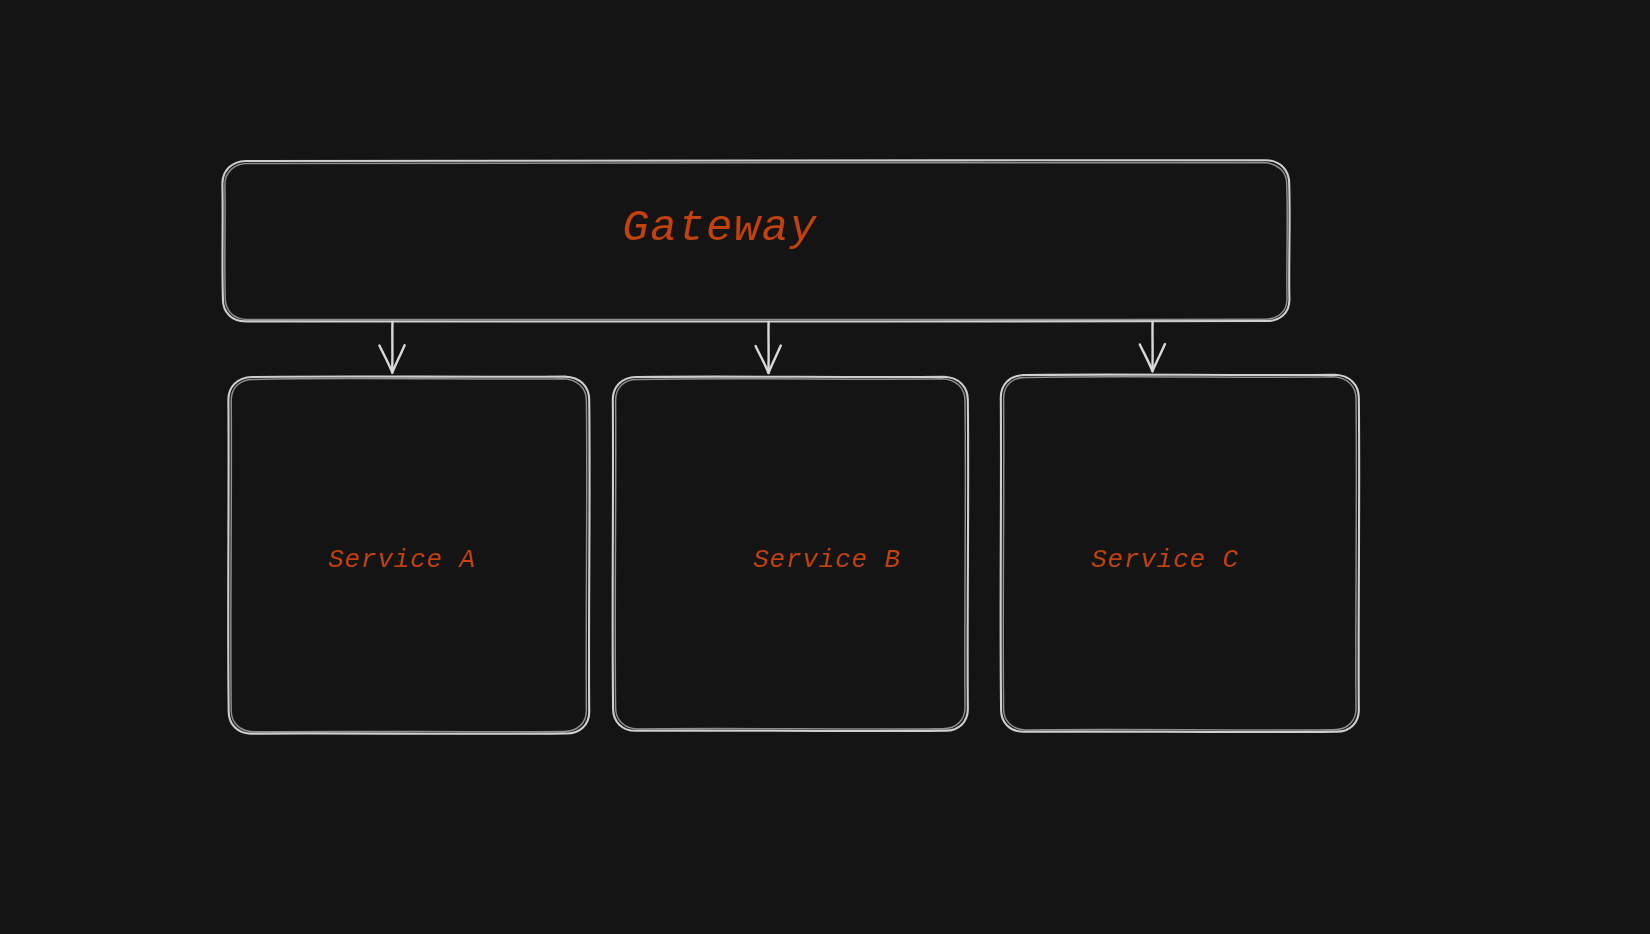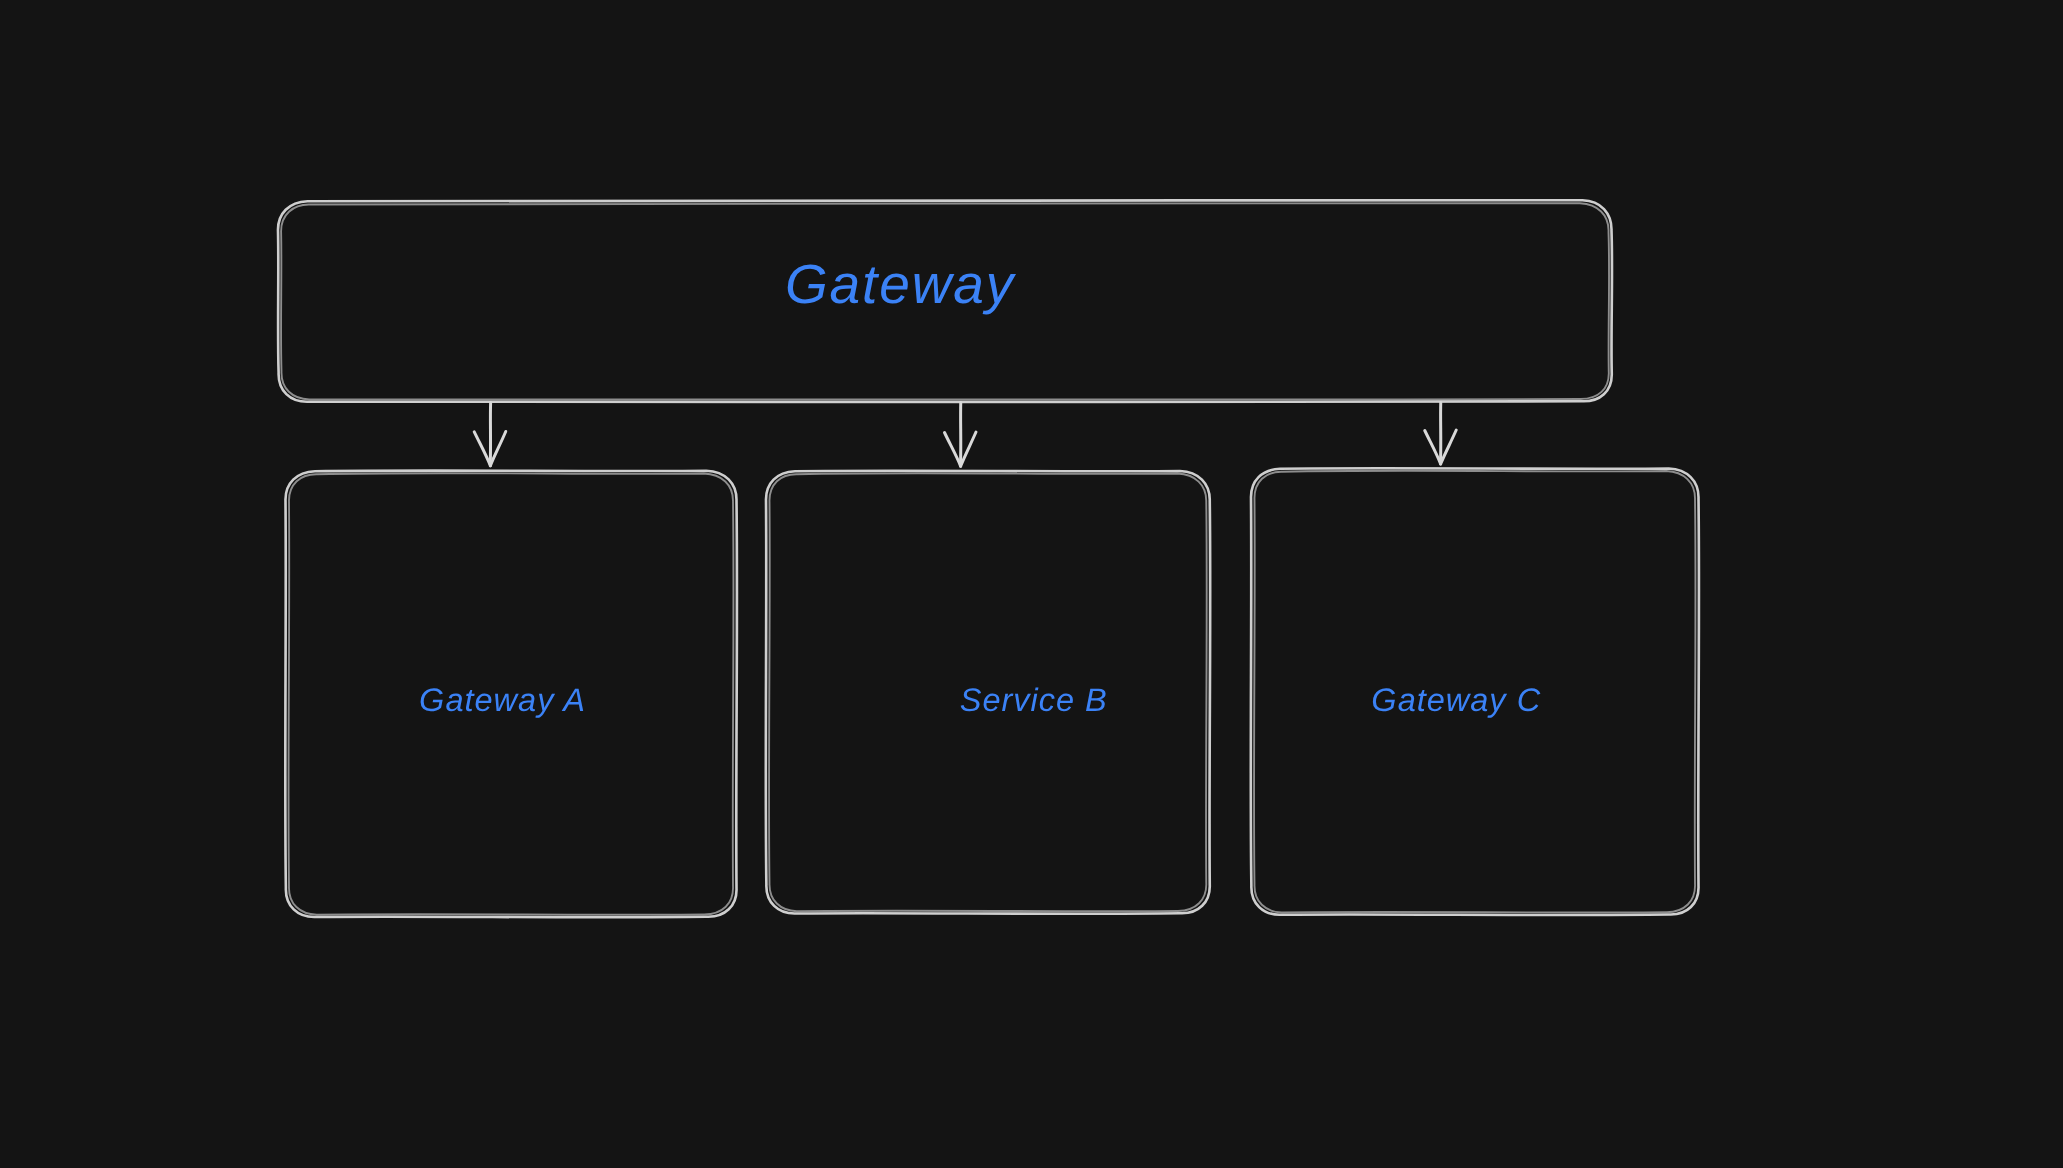--- a/index.html
+++ b/index.html
@@ -23,23 +23,23 @@
     position: absolute;
     left: 0;
     top: 0;
     width: 1650px;
     height: 934px;
     display: block;
   }
   .node-label {
     position: absolute;
     transform: translate(-50%, -50%);
-    color: #3b82f6;
+    color: #c2410c;
     white-space: nowrap;
-    font-family: Liberation Sans, sans-serif;
+    font-family: Liberation Mono, monospace;
     font-weight: 400;
     letter-spacing: 0.5px;
     -webkit-font-smoothing: antialiased;
     user-select: none;
   }
   .label-gateway {
     font-size: 44px;
     letter-spacing: 1.5px;
   }
   .label-service {
@@ -173,19 +173,19 @@
         C 1356.6 721, 1347.6 729.6, 1333.4 729.8
         C 1238 730.6, 1114 728.8, 1025.4 730
         C 1012.4 729.6, 1003.2 721.4, 1003.6 707.6
         C 1002.4 616, 1004.4 490, 1003.6 399.4
         C 1003.2 385.4, 1012.4 377, 1026 377.4 Z"></path>
     </g>
   </svg>
 
   <div class="node-label label-gateway hand" style="left:720px; top:228px;">Gateway</div>
 
-  <div class="node-label label-service hand" style="left:402px; top:560px;">Gateway A</div>
+  <div class="node-label label-service hand" style="left:402px; top:560px;">Service A</div>
 
   <div class="node-label label-service hand" style="left:787px; top:560px;margin-left:40px;">Service B</div>
 
-  <div class="node-label label-service hand" style="left:1165px; top:560px;">Gateway C</div>
+  <div class="node-label label-service hand" style="left:1165px; top:560px;">Service C</div>
 
 </div>
 
 </body></html>

